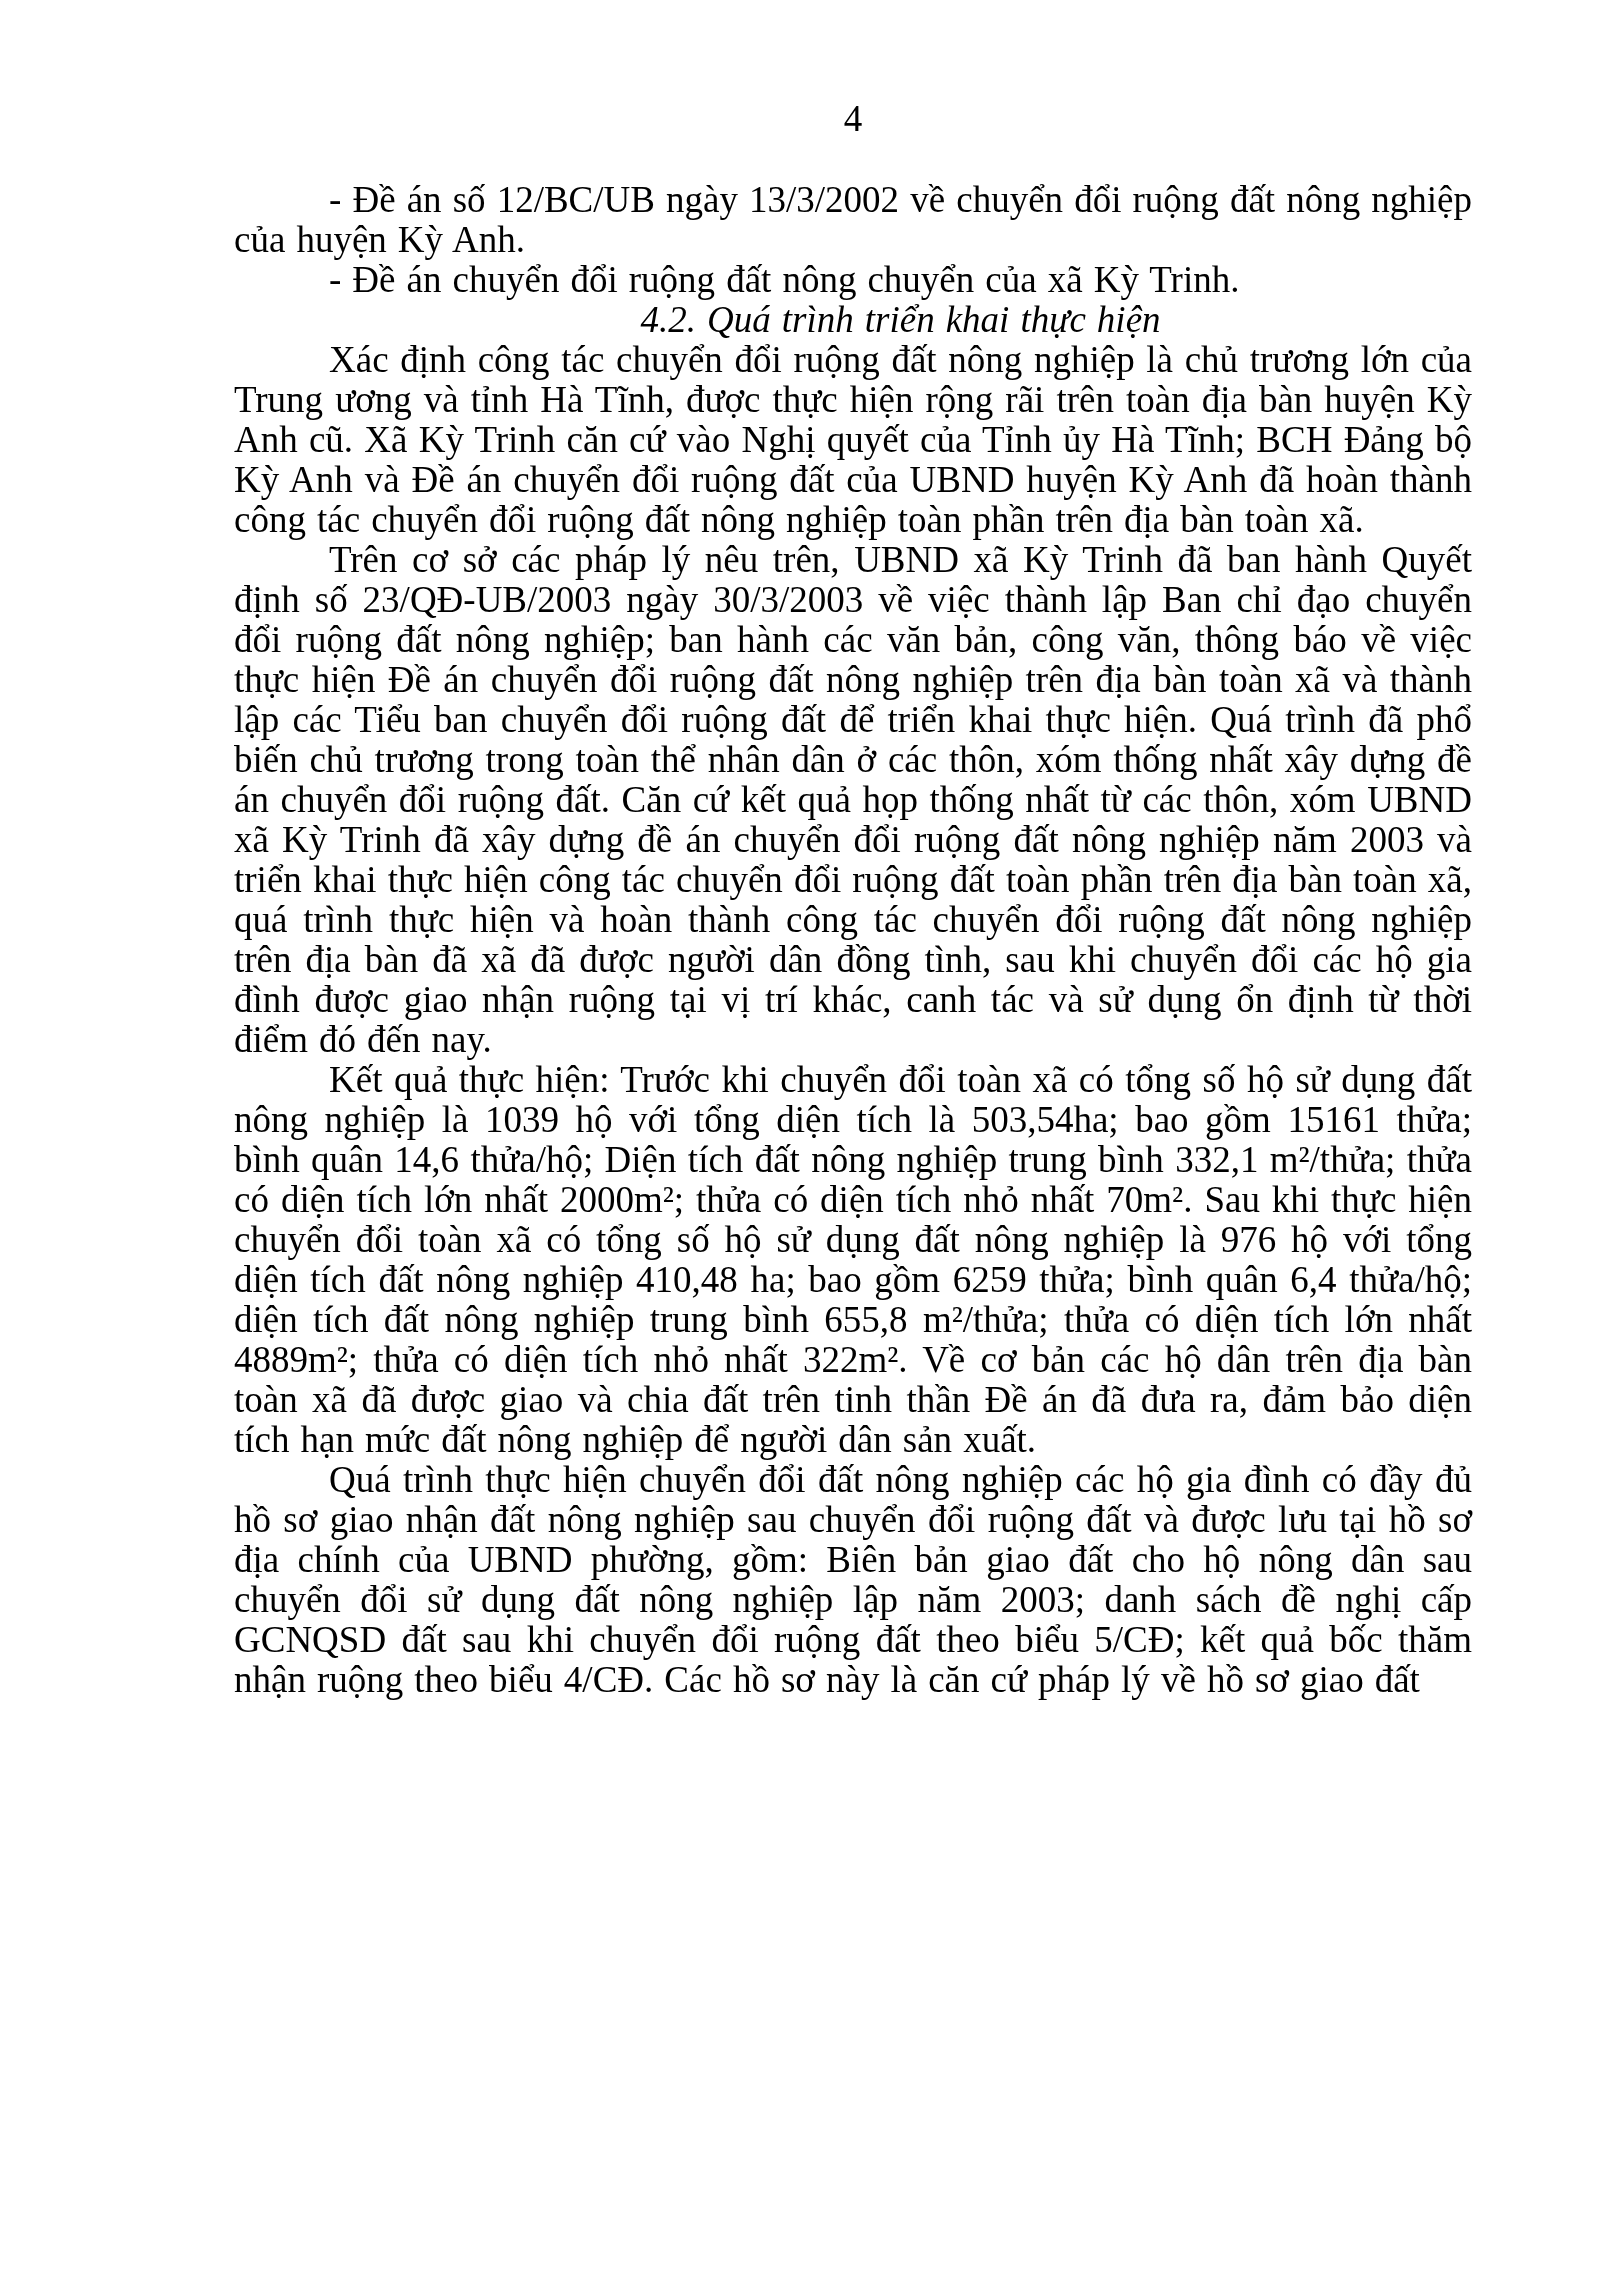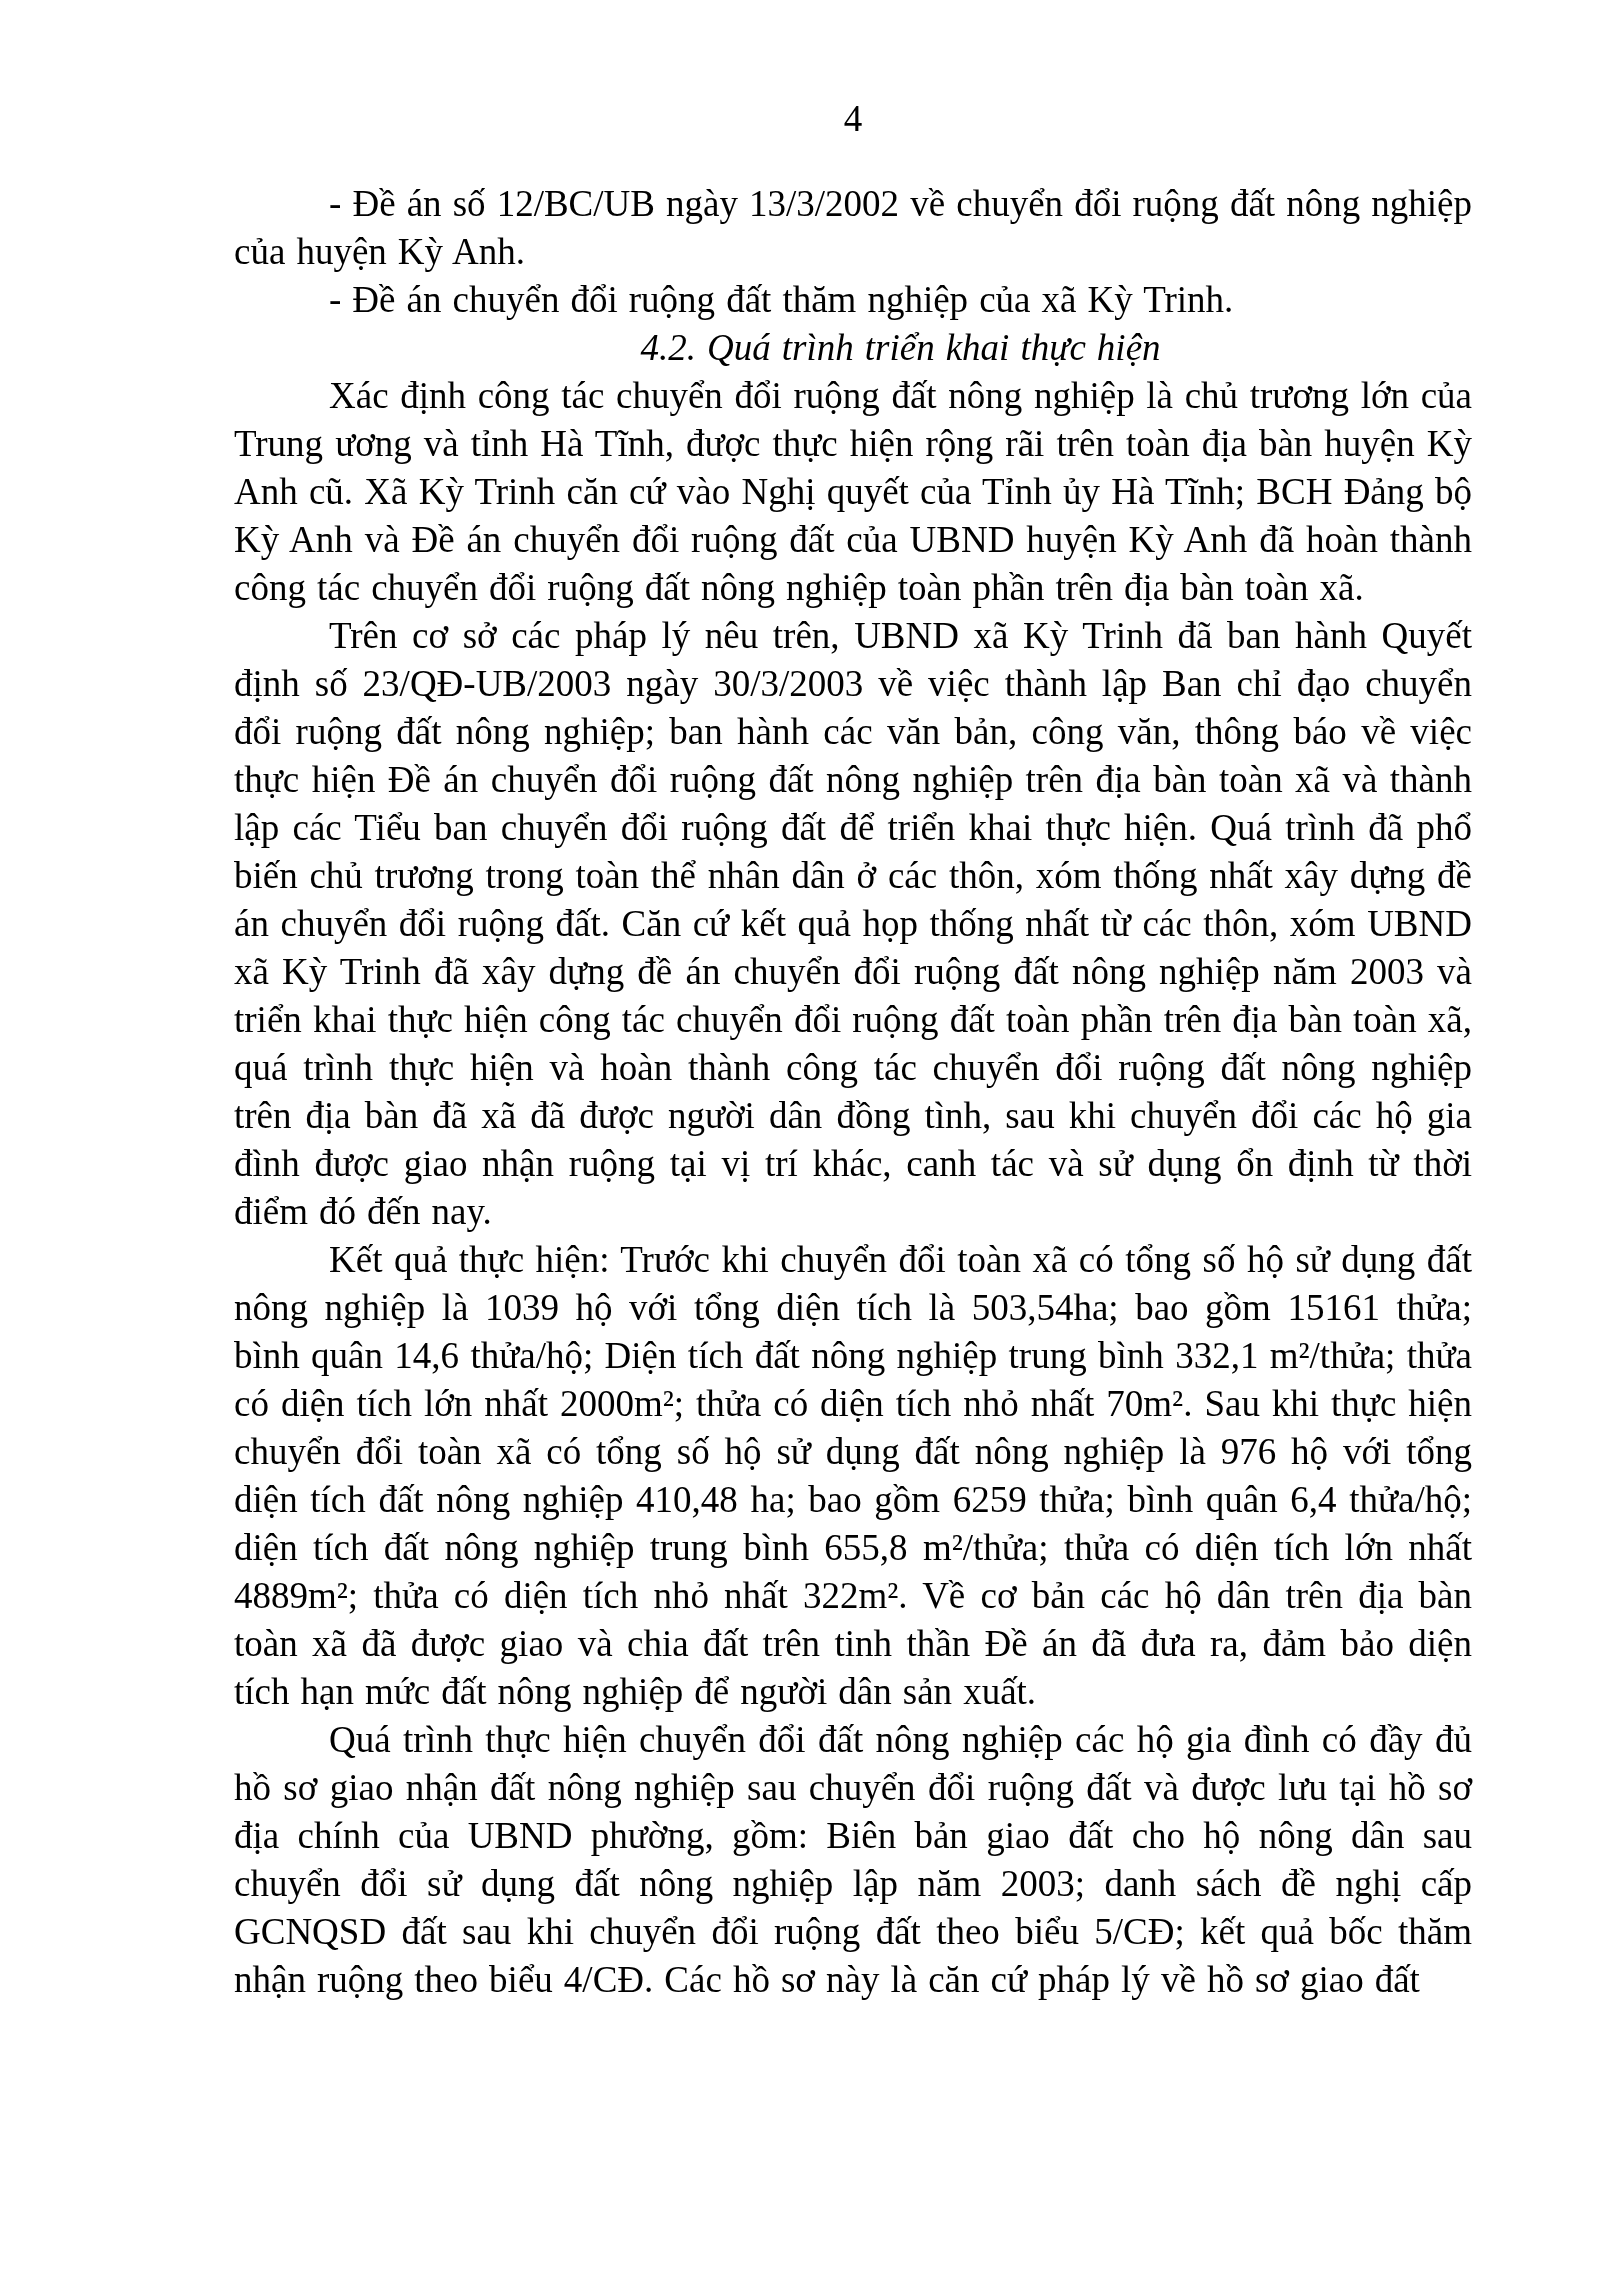--- a/index.html
+++ b/index.html
@@ -20,21 +20,21 @@
     margin: 95px 148px 0 234px; 
     width: 1238px;
     text-align: center;
     font-size: 37px;
     line-height: 48px;
   }
   .doc-body {
     margin: 37px 148px 0 234px;
     width: 1238px;
     font-size: 37px;
-    line-height: 48px;
+    line-height: 40px;
     text-align: justify;
   }
   .para {
     margin: 0;
     padding: 0;
     text-indent: 95px;
     word-spacing: 1.8px;
   }
   .para.heading {
     font-style: italic;
@@ -42,21 +42,21 @@
   }
 </style>
 </head>
 <body>
 
 <div class="page">
   <div class="page-number">4</div>
 
   <div class="doc-body">
     <p class="para">- Đề án số 12/BC/UB ngày 13/3/2002 về chuyển đổi ruộng đất nông nghiệp của huyện Kỳ Anh.</p>
-    <p class="para">- Đề án chuyển đổi ruộng đất thăm nghiệp của xã Kỳ Trinh.</p>
+    <p class="para">- Đề án chuyển đổi ruộng đất nông chuyển của xã Kỳ Trinh.</p>
     <p class="para heading">4.2. Quá trình triển khai thực hiện</p>
     <p class="para">Xác định công tác chuyển đổi ruộng đất nông nghiệp là chủ trương lớn của Trung ương và tỉnh Hà Tĩnh, được thực hiện rộng rãi trên toàn địa bàn huyện Kỳ Anh cũ. Xã Kỳ Trinh căn cứ vào Nghị quyết của Tỉnh ủy Hà Tĩnh; BCH Đảng bộ Kỳ Anh và Đề án chuyển đổi ruộng đất của UBND huyện Kỳ Anh đã hoàn thành công tác chuyển đổi ruộng đất nông nghiệp toàn phần trên địa bàn toàn xã.</p>
     <p class="para">Trên cơ sở các pháp lý nêu trên, UBND xã Kỳ Trinh đã ban hành Quyết định số 23/QĐ-UB/2003 ngày 30/3/2003 về việc thành lập Ban chỉ đạo chuyển đổi ruộng đất nông nghiệp; ban hành các văn bản, công văn, thông báo về việc thực hiện Đề án chuyển đổi ruộng đất nông nghiệp trên địa bàn toàn xã và thành lập các Tiểu ban chuyển đổi ruộng đất để triển khai thực hiện. Quá trình đã phổ biến chủ trương trong toàn thể nhân dân ở các thôn, xóm thống nhất xây dựng đề án chuyển đổi ruộng đất. Căn cứ kết quả họp thống nhất từ các thôn, xóm UBND xã Kỳ Trinh đã xây dựng đề án chuyển đổi ruộng đất nông nghiệp năm 2003 và triển khai thực hiện công tác chuyển đổi ruộng đất toàn phần trên địa bàn toàn xã, quá trình thực hiện và hoàn thành công tác chuyển đổi ruộng đất nông nghiệp trên địa bàn đã xã đã được người dân đồng tình, sau khi chuyển đổi các hộ gia đình được giao nhận ruộng tại vị trí khác, canh tác và sử dụng ổn định từ thời điểm đó đến nay.</p>
     <p class="para">Kết quả thực hiện: Trước khi chuyển đổi toàn xã có tổng số hộ sử dụng đất nông nghiệp là 1039 hộ với tổng diện tích là 503,54ha; bao gồm 15161 thửa; bình quân 14,6 thửa/hộ; Diện tích đất nông nghiệp trung bình 332,1 m²/thửa; thửa có diện tích lớn nhất 2000m²; thửa có diện tích nhỏ nhất 70m². Sau khi thực hiện chuyển đổi toàn xã có tổng số hộ sử dụng đất nông nghiệp là 976 hộ với tổng diện tích đất nông nghiệp 410,48 ha; bao gồm 6259 thửa; bình quân 6,4 thửa/hộ; diện tích đất nông nghiệp trung bình 655,8 m²/thửa; thửa có diện tích lớn nhất 4889m²; thửa có diện tích nhỏ nhất 322m². Về cơ bản các hộ dân trên địa bàn toàn xã đã được giao và chia đất trên tinh thần Đề án đã đưa ra, đảm bảo diện tích hạn mức đất nông nghiệp để người dân sản xuất.</p>
     <p class="para">Quá trình thực hiện chuyển đổi đất nông nghiệp các hộ gia đình có đầy đủ hồ sơ giao nhận đất nông nghiệp sau chuyển đổi ruộng đất và được lưu tại hồ sơ địa chính của UBND phường, gồm: Biên bản giao đất cho hộ nông dân sau chuyển đổi sử dụng đất nông nghiệp lập năm 2003; danh sách đề nghị cấp GCNQSD đất sau khi chuyển đổi ruộng đất theo biểu 5/CĐ; kết quả bốc thăm nhận ruộng theo biểu 4/CĐ. Các hồ sơ này là căn cứ pháp lý về hồ sơ giao đất</p>
   </div>
 </div>
 
 
 </body></html>

